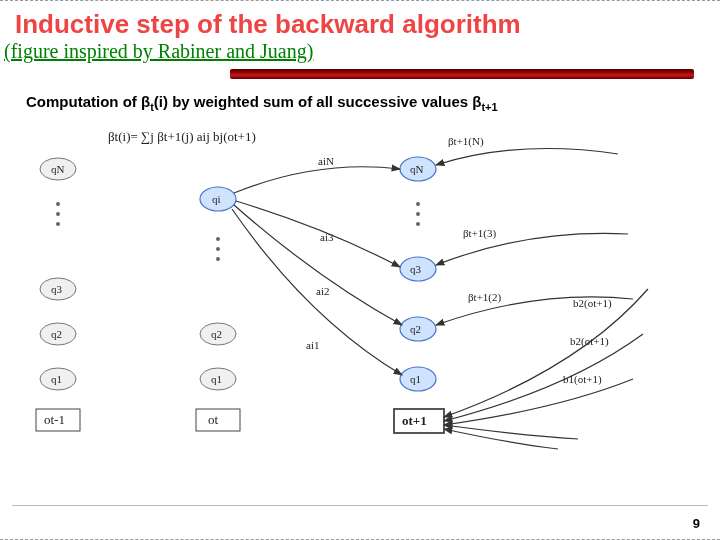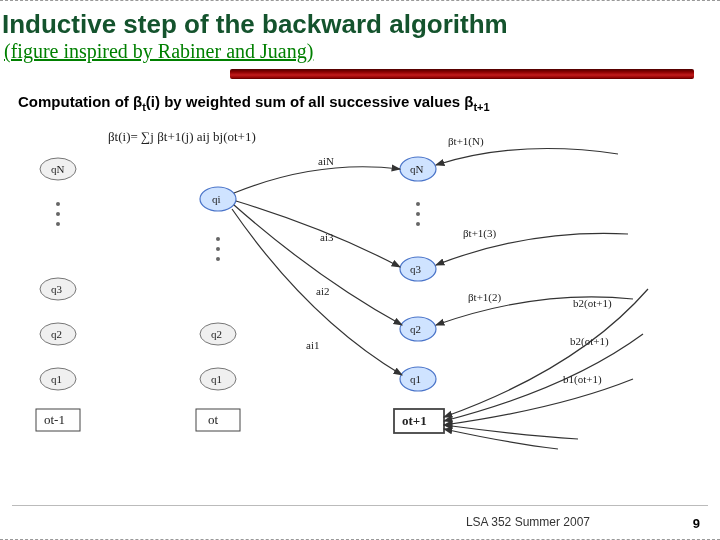--- a/index.html
+++ b/index.html
@@ -14,42 +14,43 @@
   }
   .slide {
     position: relative;
     width: 720px;
     height: 540px;
     border-top: 1px dashed #999;
     border-bottom: 1px dashed #999;
     box-sizing: border-box;
   }
   .title {
-    color: #14532d;
+    color: #ef4444;
     font-size: 26px;
     font-weight: bold;
-    padding: 8px 4px 0 2px;
+    padding: 8px 4px 0 15px;
   }
   .subtitle {
     color: #008000;
     font-size: 20px;
     padding: 0 4px 6px 4px;
     text-decoration: underline;
     font-family: Liberation Serif, serif;
   }
   .redbar {
     height: 10px;
     background: linear-gradient(to bottom, #4d0000 0%, #8b0000 30%, #c11b1b 60%, #8b0000 90%, #4d0000 100%);
     margin: 0 26px 0 230px;
     border-radius: 2px;
   }
   .caption {
     font-size: 15px;
     font-weight: bold;
     padding: 14px 0 6px 18px;
+    margin-left: 8px;
   }
   .caption .sub { font-size: 11px; vertical-align: sub; }
   .diagram-wrap {
     position: relative;
     margin-left: 18px;
     width: 680px;
     height: 340px;
   }
   .diagram-wrap svg { position:absolute; top:0; left:0; }
   .node {
@@ -207,16 +208,15 @@
 
         <path class="edge" d="M560,320 Q500,316 426,306" marker-end="url(#ah)"></path>
         <path class="edge" d="M540,330 Q490,324 426,310" marker-end="url(#ah)"></path>
       </g>
 
     </svg>
   </div>
 
   <div class="footer">
     <div class="footer-line"></div>
-    <div class="footer-text">LSA 352 Summer 2007</div>
     <div class="pagenum">9</div>
   </div>
 </div>
 
 </body></html>

